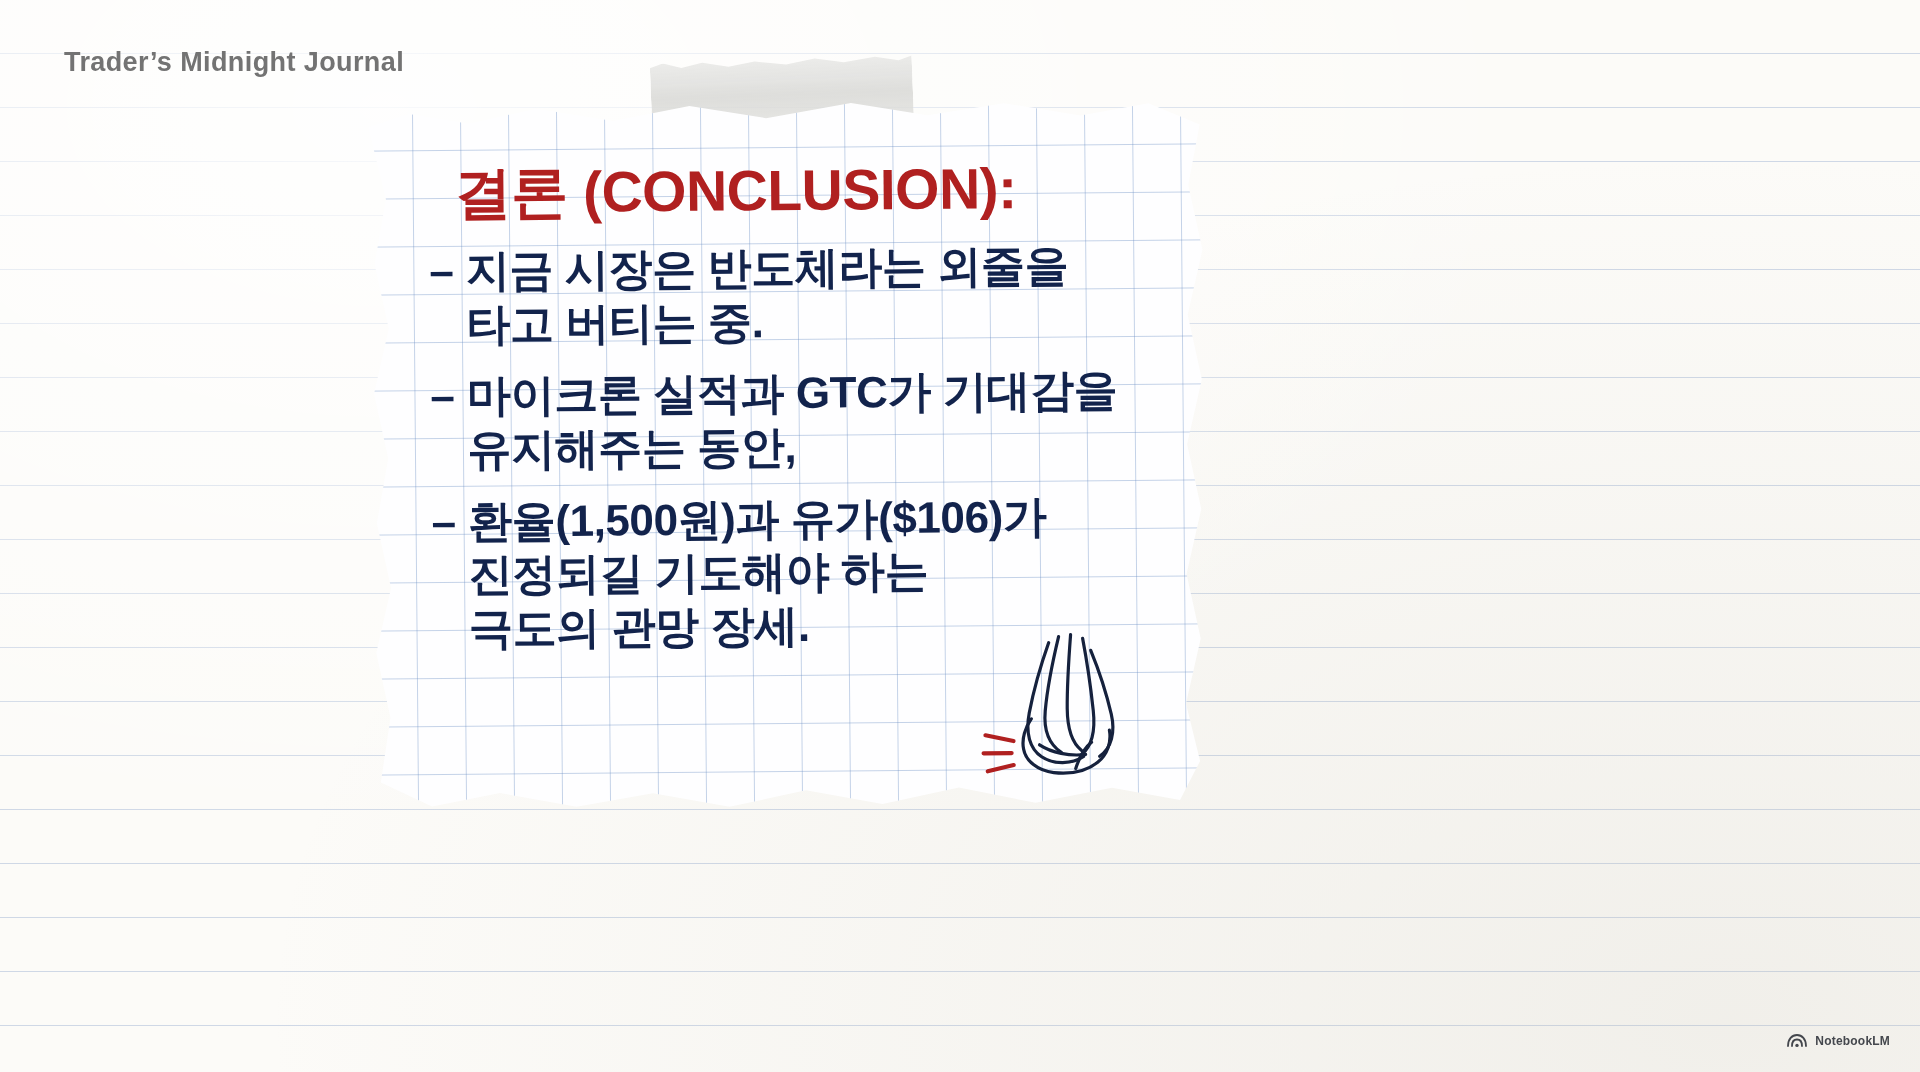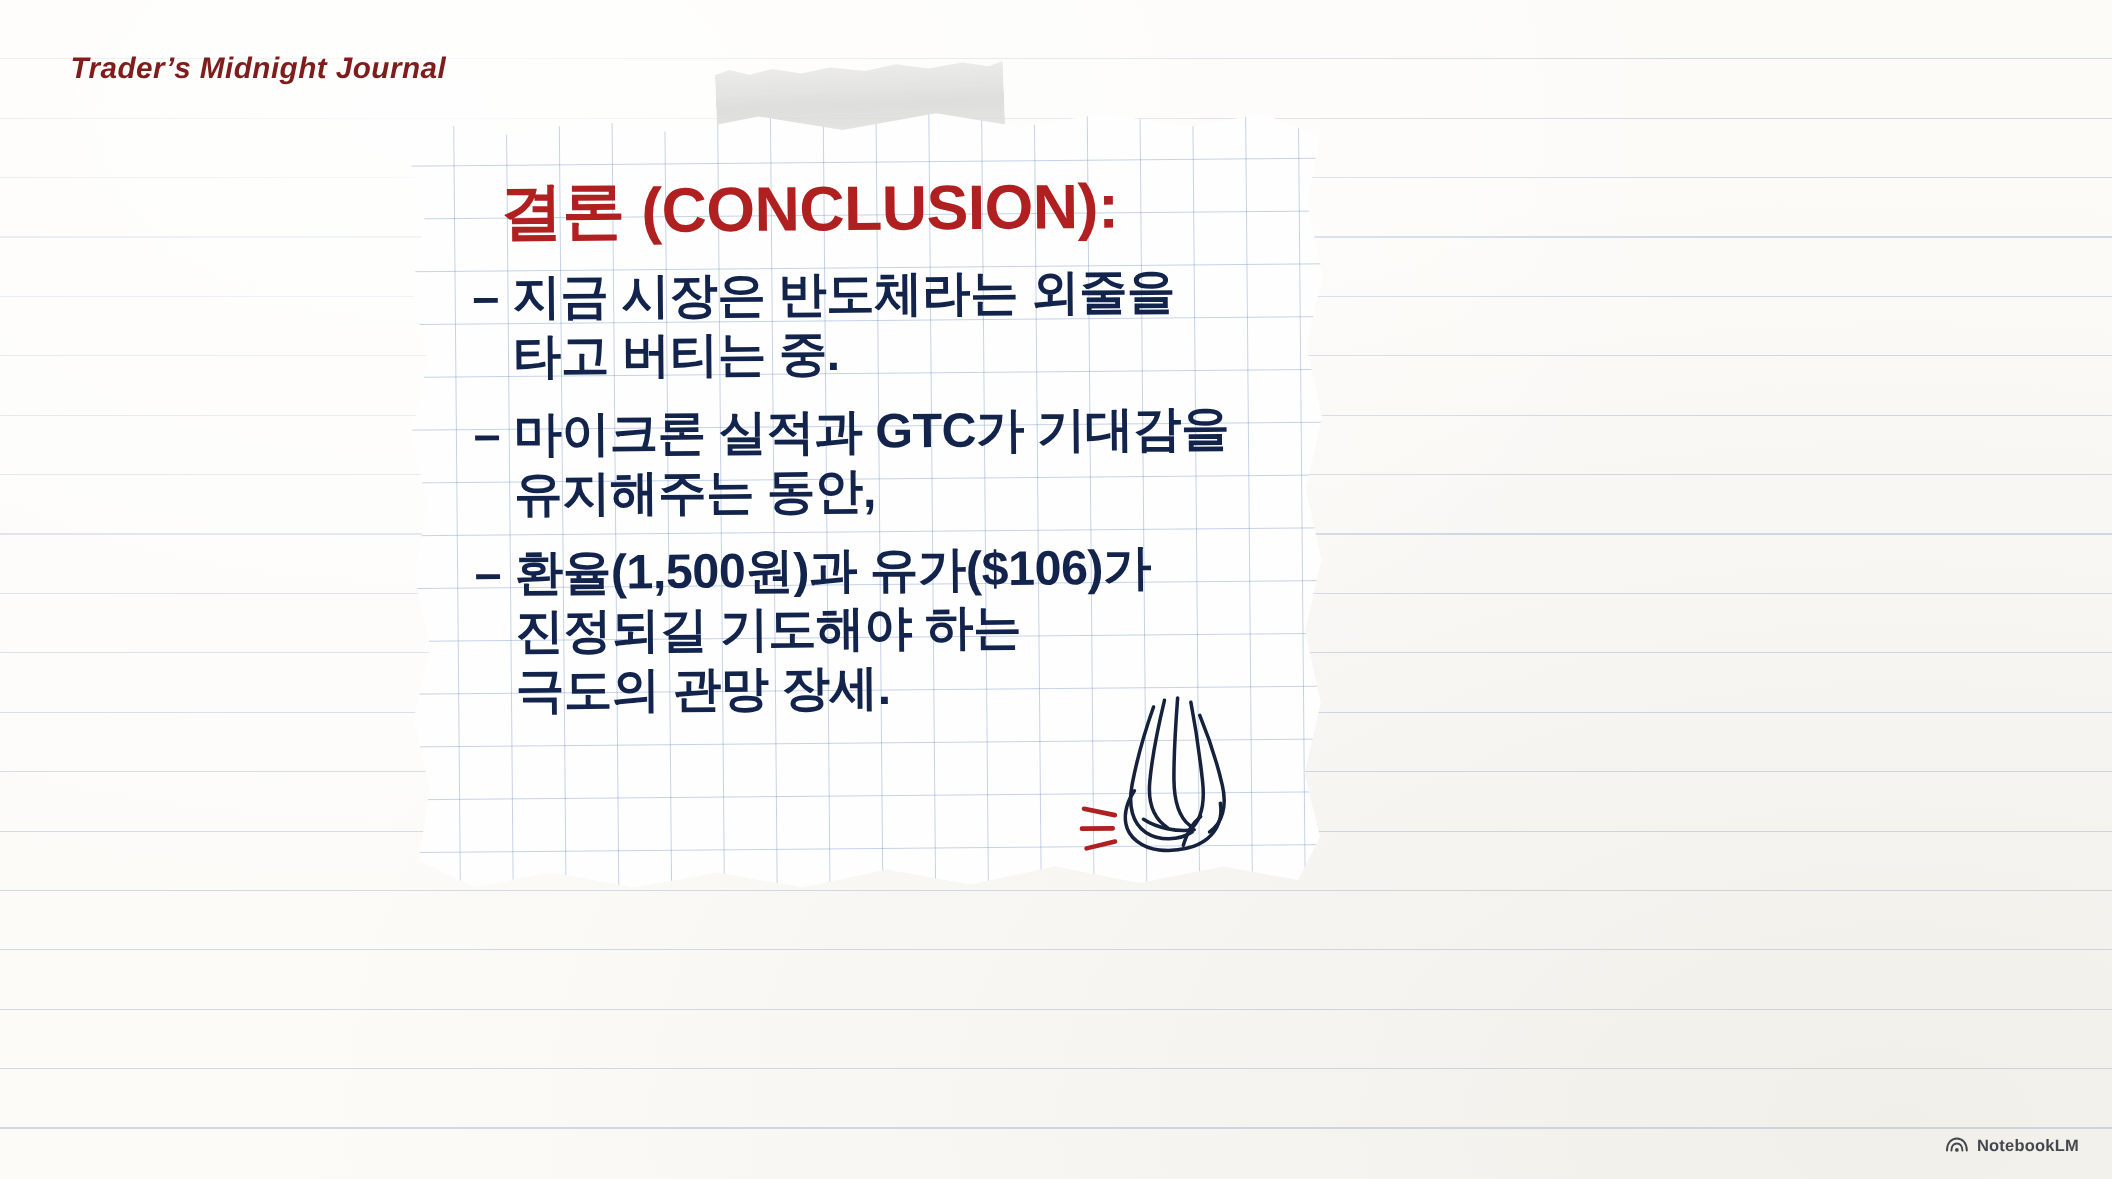--- a/index.html
+++ b/index.html
@@ -40,23 +40,22 @@
   }
 
   
   #journal-title {
     position: absolute;
     left: 64px;
     top: 47px;
     font-size: 27px;
     font-weight: 600;
     letter-spacing: 0.4px;
-    color: #7f1d1d;
+    color: #737373;
     white-space: nowrap;
-    font-style: italic;
   }
 
   
   #note-wrap {
     position: absolute;
     left: 361px;
     top: 95px;
     width: 850px;
     height: 720px;
   }
@@ -157,21 +156,21 @@
 
   
   #notebooklm-logo {
     position: absolute;
     right: 30px;
     bottom: 22px;
     display: flex;
     align-items: center;
     gap: 7px;
     color: #44474d;
-    font-size: 15px;
+    font-size: 12px;
     font-weight: 600;
     letter-spacing: 0.2px;
   }
 </style>
 </head>
 <body>
 
 <div id="page-bg"></div>
 
 <div id="journal-title">Trader’s Midnight Journal</div>

